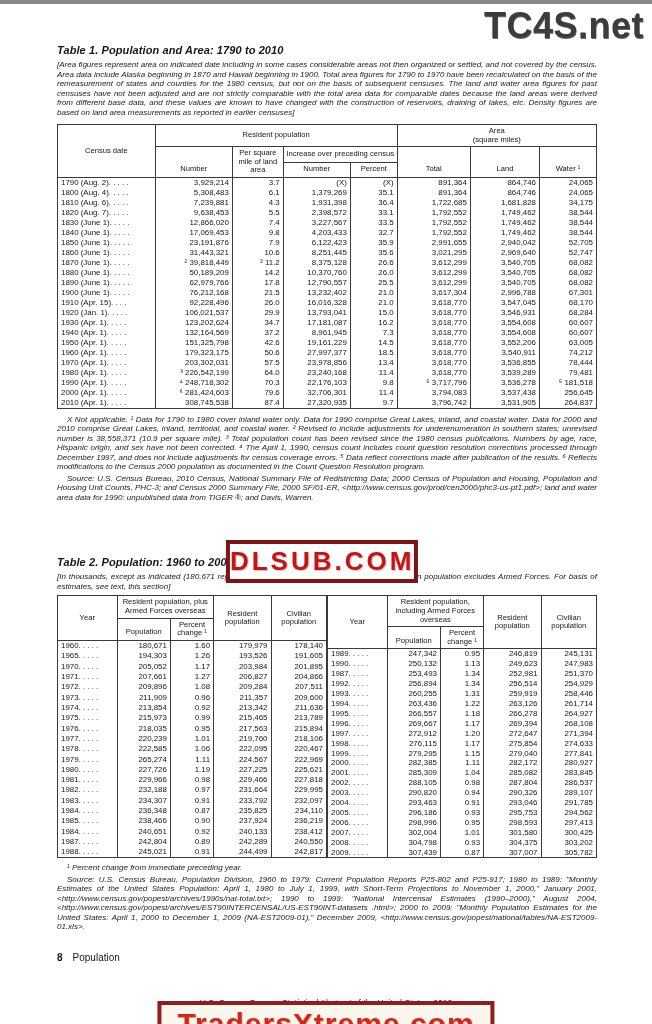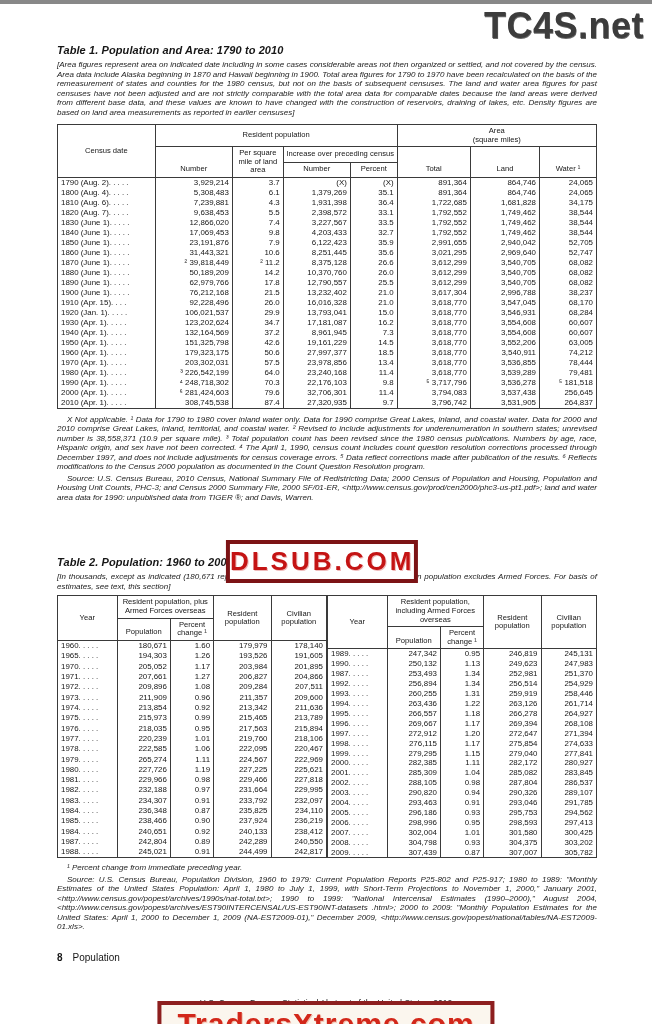--- a/index.html
+++ b/index.html
@@ -212,21 +212,21 @@
             <td class="cell-num">68,082</td>
           </tr>
           <tr>
             <td class="cell-label">1900 (June 1). . . . .</td>
             <td class="cell-num">76,212,168</td>
             <td class="cell-num">21.5</td>
             <td class="cell-num">13,232,402</td>
             <td class="cell-num">21.0</td>
             <td class="cell-num">3,617,304</td>
             <td class="cell-num">2,996,788</td>
-            <td class="cell-num">38,237</td>
+            <td class="cell-num">67,301</td>
           </tr>
           <tr>
             <td class="cell-label">1910 (Apr. 15). . . .</td>
             <td class="cell-num">92,228,496</td>
             <td class="cell-num">26.0</td>
             <td class="cell-num">16,016,328</td>
             <td class="cell-num">21.0</td>
             <td class="cell-num">3,618,770</td>
             <td class="cell-num">3,547,045</td>
             <td class="cell-num">68,170</td>

